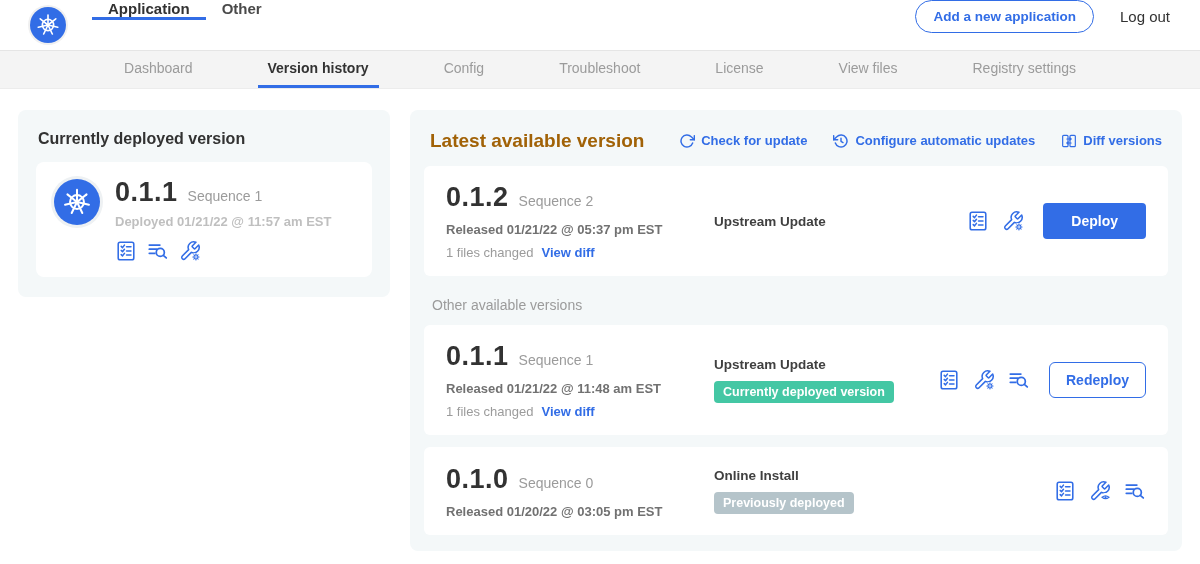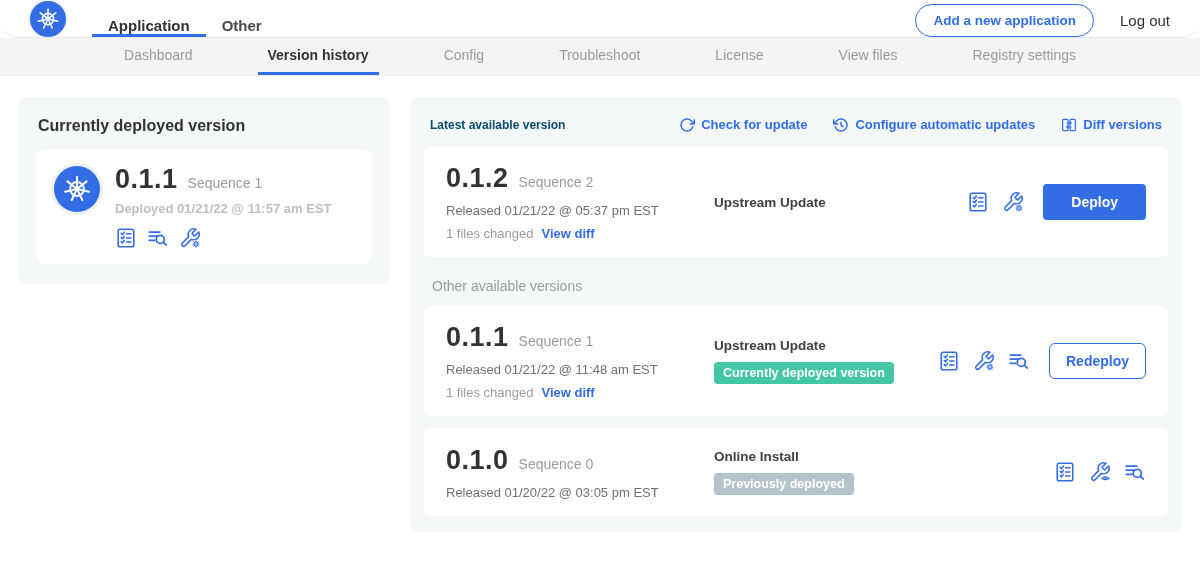--- a/index.html
+++ b/index.html
@@ -8,21 +8,21 @@
 
   :root{
     --accent:#326de6;
     --dark:#323232;
     --gray:#9b9b9b;
     --midgray:#717171;
     --panel:#f4f8f9;
   }
 
   
-  .header{ height:38px; display:flex; align-items:flex-end; padding:0 30px; border-bottom:1px solid #e5e5e5; background:#fff;border-radius:22px; }
+  .header{ height:51px; display:flex; align-items:flex-start; padding:0 30px; border-bottom:1px solid #e5e5e5; background:#fff; }
   .logo-badge{ align-self:center; width:36px; height:36px; border-radius:50%; background:var(--accent);
     display:flex; align-items:center; justify-content:center; box-shadow:0 0 0 2px #f0f0f0; }
   .header-tabs{ display:flex; margin-left:26px; }
   .header-tab{ display:flex; align-items:center; padding:0 16px; font-size:15px; font-weight:700; color:#4a4a4a;
     border-bottom:3px solid transparent; cursor:pointer; }
   .header-tab.active{ color:var(--dark); border-bottom-color:var(--accent); }
   .header-right{ margin-left:auto; display:flex; align-items:center; gap:26px; }
   .pill-btn{ background:#fff; border:1px solid var(--accent); color:var(--accent); font-weight:700; font-size:13.5px;
     padding:8px 17px; border-radius:20px; cursor:pointer; font-family:inherit; }
   .logout{ font-size:15px; color:var(--dark); cursor:pointer; }
@@ -45,28 +45,28 @@
   .ver-row{ display:flex; align-items:baseline; gap:10px; }
   .ver-big{ font-size:27px; font-weight:800; color:var(--dark); letter-spacing:.5px; }
   .seq{ font-size:14px; color:var(--gray); }
   .deployed-date{ font-size:13px; color:#bfbfbf; margin-top:6px;font-weight:bold; }
   .icon-row{ display:flex; align-items:center; gap:10px; margin-top:11px; }
   .act-icon{ width:22px; height:22px; color:var(--accent); cursor:pointer; }
 
   
   .available-panel{ flex:1; padding:14px 14px 16px; }
   .avail-header{ display:flex; align-items:center; margin:6px 6px 14px; }
-  .avail-title{ font-size:12px; font-weight:600; color:#0c4a6e; }
+  .avail-title{ font-size:19px; font-weight:600; color:#a16207; }
   .avail-actions{ margin-left:auto; display:flex; gap:26px; }
   .link-action{ display:flex; gap:6px; color:var(--accent); font-size:13px; font-weight:700; cursor:pointer; }
   .link-action svg{ width:16px; height:16px; }
 
   .version-card{ background:#fff; border-radius:6px; padding:16px 22px; display:grid;
     grid-template-columns:268px 1fr auto; align-items:center; min-height:98px; }
-  .vc-left .released{ font-size:13px; font-weight:400; color:var(--midgray); margin-top:9px; }
+  .vc-left .released{ font-size:13px; font-weight:700; color:var(--midgray); margin-top:9px; }
   .files-row{ font-size:13px; color:var(--gray); margin-top:8px; display:flex; gap:8px; }
   .view-diff{ color:var(--accent); font-weight:700; cursor:pointer; }
   .vc-mid .source{ font-size:13.5px; font-weight:700; color:#404040; }
   .badge{ display:inline-block; margin-top:9px; color:#fff; font-size:12.5px; font-weight:700;
     padding:4px 9px; border-radius:4px; }
   .vc-right{ display:flex; align-items:center; gap:13px; }
   .btn-primary{ background:var(--accent); color:#fff; border:none; font-weight:700; font-size:14px;
     padding:10px 28px; border-radius:4px; cursor:pointer; margin-left:6px; font-family:inherit; }
   .btn-outline{ background:#fff; color:var(--accent); border:1.5px solid var(--accent); font-weight:700; font-size:14px;
     padding:9px 16px; border-radius:6px; cursor:pointer; margin-left:6px; font-family:inherit; }

